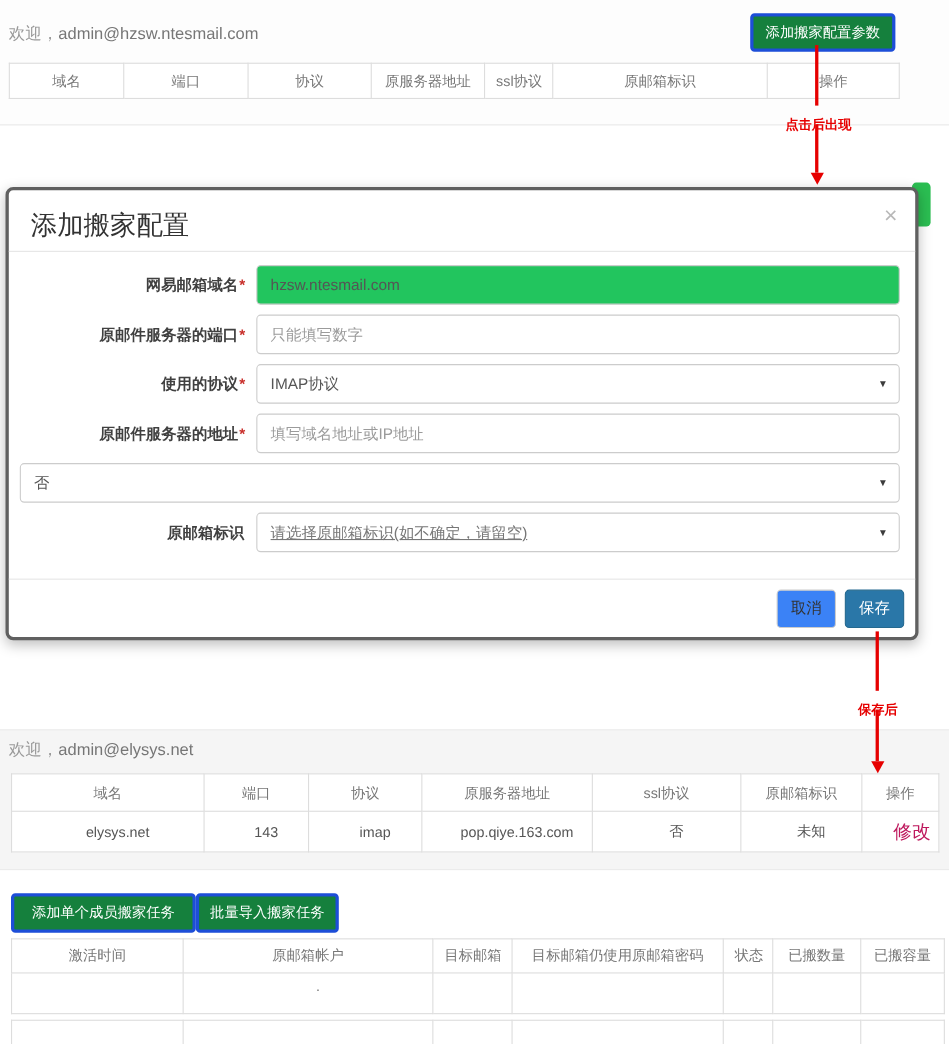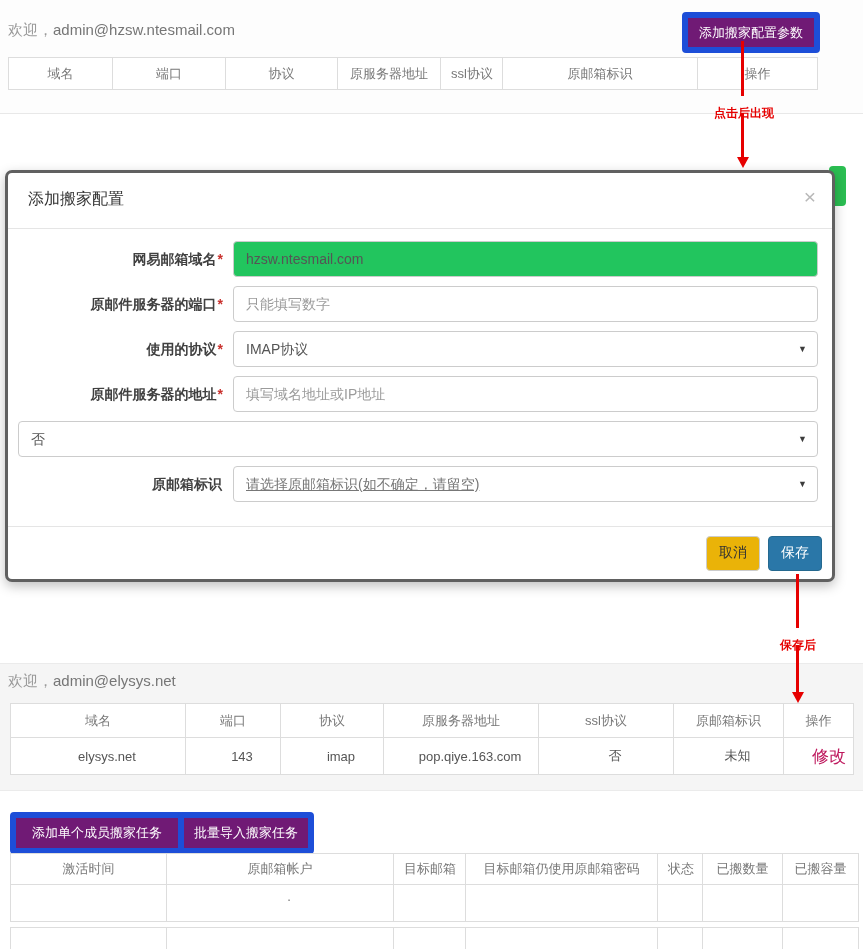--- a/index.html
+++ b/index.html
@@ -6,53 +6,53 @@
   #stage{position:relative;width:863px;height:949px;overflow:hidden;background:#fff;
          font-family:"Liberation Sans","DejaVu Sans",sans-serif;}
   
   .strip1{position:absolute;left:0;top:0;width:863px;height:113px;background:#fdfdfd;border-bottom:1px solid #e8e8e8;}
   .strip2{position:absolute;left:0;top:663px;width:863px;height:128px;background:#f5f5f5;border-top:1px solid #ebebeb;border-bottom:1px solid #ebebeb;box-sizing:border-box;}
   
   .welcome{position:absolute;font-size:15px;white-space:nowrap;}
   .welcome .pre{color:#9a9a9a;}
   .welcome .mail{color:#767676;}
   
-  .btn-green{position:absolute;background:#701a75;border:6px solid #1d4ed8;border-radius:4px;
+  .btn-green{position:absolute;background:#15803d;border:3px solid #1d4ed8;border-radius:4px;
              color:#fff;font-size:13px;display:flex;align-items:center;justify-content:center;cursor:pointer;}
   
   table.tbl{border-collapse:collapse;background:#fff;table-layout:fixed;}
   .tbl th,.tbl td{border:1px solid #ddd;font-weight:normal;text-align:center;padding:0 10px;font-size:13px;overflow:hidden;white-space:nowrap;}
   .tbl th{color:#777;}
   .tbl td{color:#555;padding-left:28px;}
   a.link{color:#be185d;text-decoration:none;cursor:pointer;font-size:17px;}
   
   .vline{position:absolute;width:3px;background:#e60000;z-index:6;}
   .ahead{position:absolute;width:0;height:0;border-left:6px solid transparent;border-right:6px solid transparent;border-top:11px solid #e60000;z-index:6;}
   .ann{position:absolute;color:#e60000;font-weight:bold;font-size:12px;transform:translateX(-50%);white-space:nowrap;z-index:6;margin-top:8px;}
   
   .green-corner{position:absolute;left:829px;top:166px;width:17px;height:40px;background:#2bbe52;border-radius:4px;z-index:1;}
   .modal{position:absolute;left:5px;top:170px;width:830px;height:412px;background:#fff;z-index:2;
          border:3px solid #606060;border-radius:7px;box-shadow:0 4px 12px rgba(0,0,0,.25);box-sizing:border-box;}
   .m-head{position:absolute;left:0;top:0;right:0;height:55px;border-bottom:1px solid #e5e5e5;}
-  .m-title{position:absolute;left:20px;top:16px;font-size:16px;color:#333;}
+  .m-title{position:absolute;left:20px;top:16px;font-size:24px;color:#333;}
   .m-close{position:absolute;right:16px;top:13px;font-size:21px;color:#b8b8b8;cursor:pointer;line-height:21px;}
   .m-body{position:absolute;left:0;top:55px;right:0;padding-top:13px;}
   .m-row{display:flex;height:36px;margin-bottom:9px;}
   .m-label{width:215px;text-align:right;line-height:36px;font-size:14px;font-weight:bold;color:#404040;flex:0 0 215px;}
   .req{color:#c9302c;margin-left:1px;}
   .ctrl-wrap{flex:1;margin-left:10px;margin-right:14px;position:relative;}
   .ctrl{width:100%;height:36px;line-height:34px;border:1px solid #ccc;border-radius:4px;font-size:14px;color:#555;
         padding:0 12px;box-sizing:border-box;background:#fff;font-family:"Liberation Sans","DejaVu Sans",sans-serif;outline:none;}
   input.ctrl::placeholder{color:#9b9b9b;}
   input.ctrl:disabled{background:#22c55e;color:#555;}
   .sel{cursor:pointer;overflow:hidden;white-space:nowrap;}
   .sel .caret{position:absolute;right:11px;top:0;line-height:36px;font-size:9px;color:#3c3c3c;}
   .m-foot{position:absolute;left:0;top:353px;right:0;height:53px;border-top:1px solid #e5e5e5;
           display:flex;align-items:center;justify-content:flex-end;padding-right:10px;box-sizing:border-box;}
-  .btn-cancel{width:54px;height:35px;background:#eab308;border:1px solid #ccc;border-radius:4px;color:#333;font-size:14px;cursor:pointer;}
+  .btn-cancel{width:54px;height:35px;background:#3b82f6;border:1px solid #ccc;border-radius:4px;color:#333;font-size:14px;cursor:pointer;}
   .btn-save{width:54px;height:35px;background:#2a77a8;border:1px solid #25698f;border-radius:4px;color:#fff;font-size:14px;margin-left:8px;cursor:pointer;}
 </style>
 </head>
 <body>
 
 <div id="stage">
 
   <div class="strip1">
     <div class="welcome" style="left:8px;top:21px;">
       <span class="pre">欢迎，</span><span class="mail">admin@hzsw.ntesmail.com</span>

